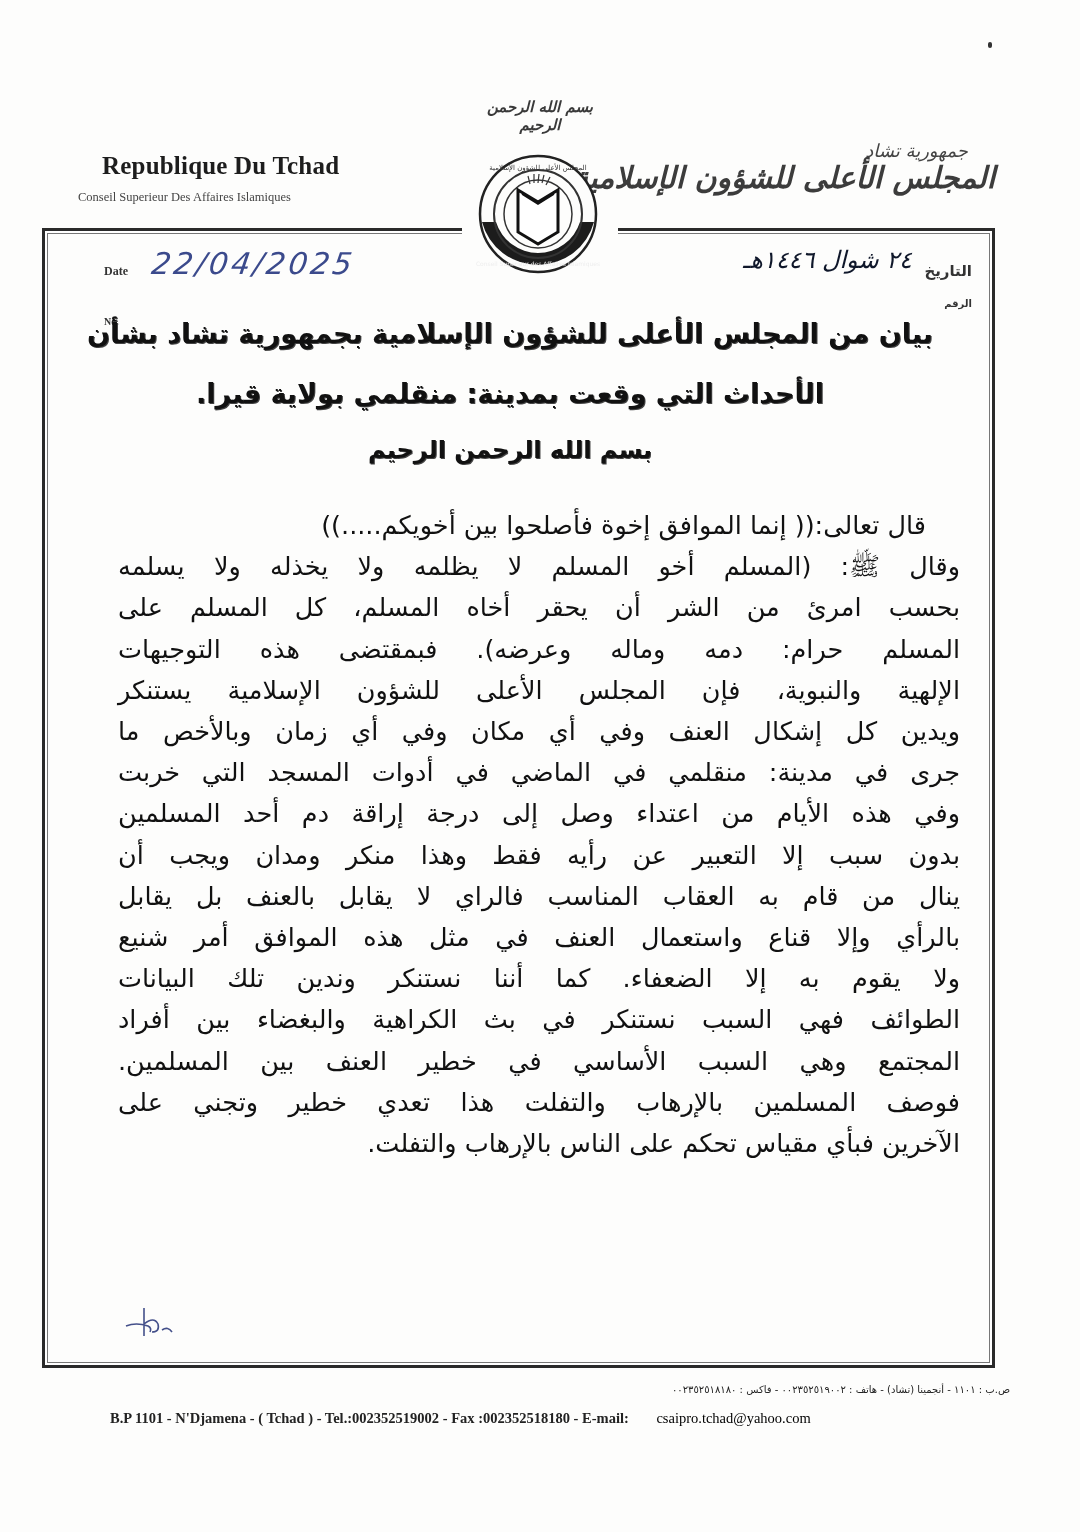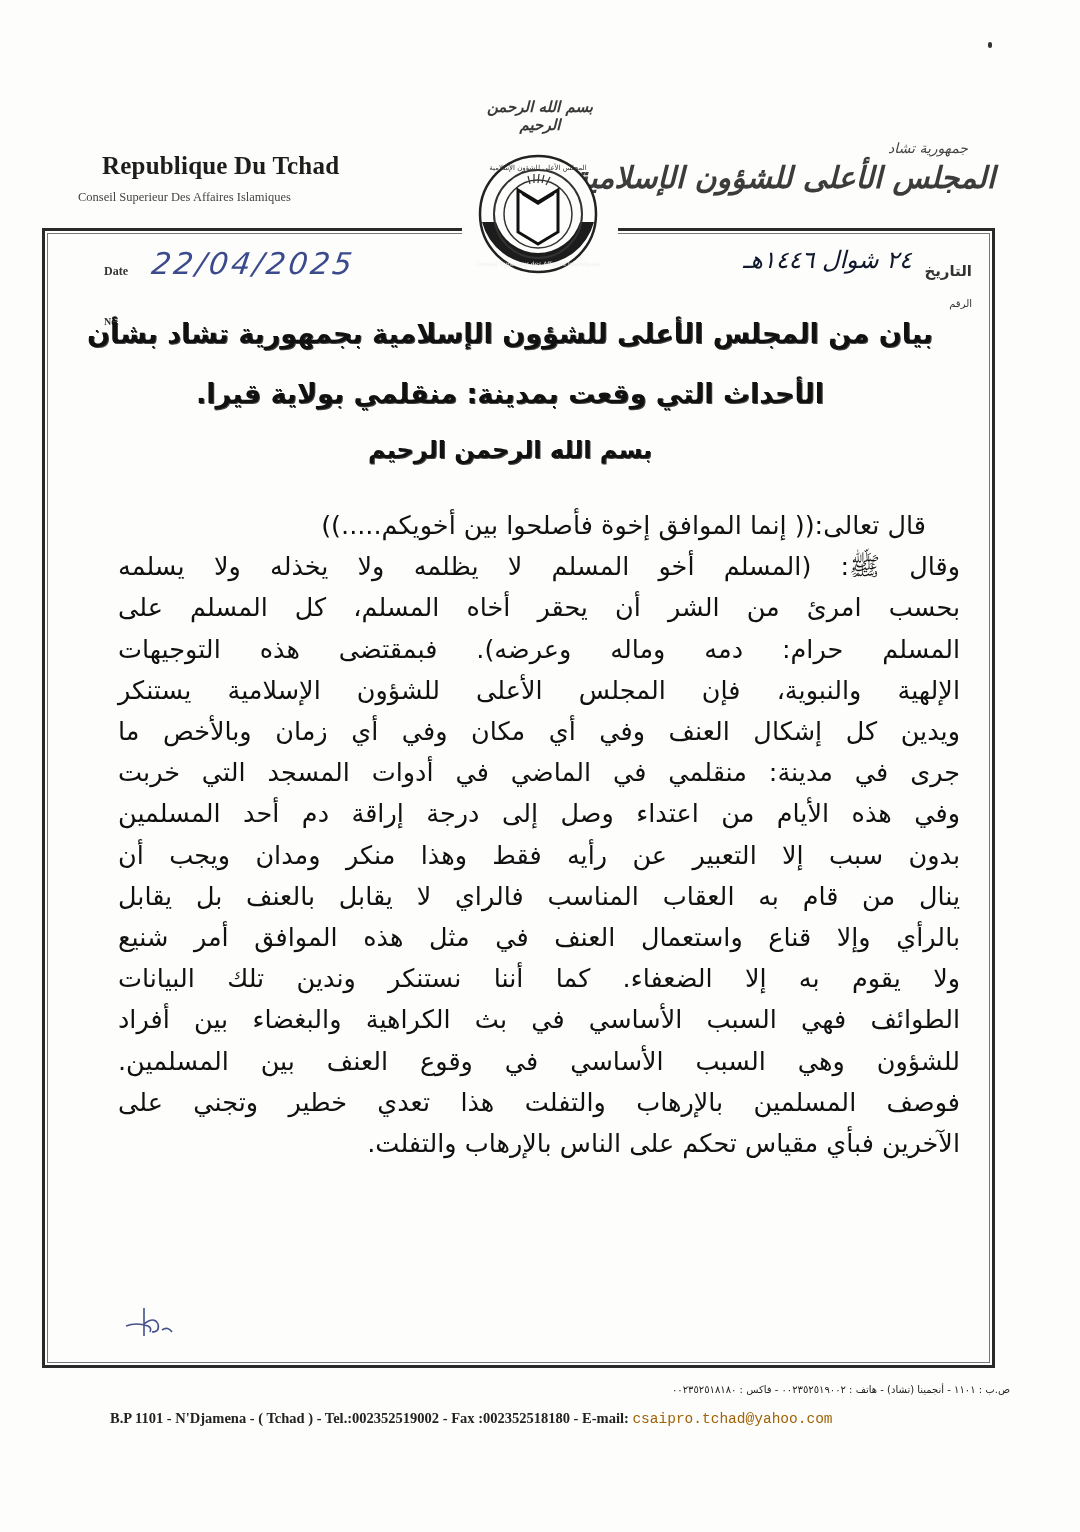--- a/index.html
+++ b/index.html
@@ -19,21 +19,21 @@
     .fr-title {
       left: 78px; top: 152px; font-family: "Liberation Serif", serif;
       font-weight: bold; font-size: 25px; color: #1d1d1d; letter-spacing: 0.2px; margin-left: 24px;
     }
     .fr-sub {
       left: 78px; top: 190px; font-family: "Liberation Serif", serif;
       font-size: 12.5px; color: #444;
     }
     .ar-republic {
       right: 112px; top: 140px; font-family: "DejaVu Serif", serif;
-      font-size: 14px; color: #444; font-style: italic;
+      font-size: 18px; color: #444; font-style: italic;
     }
     .ar-council {
       right: 85px; top: 160px; font-family: "DejaVu Serif", serif;
       font-size: 30px; color: #3c3c3c; font-style: italic; font-weight: bold;
       letter-spacing: -1px;
     }
 
     
     .logo {
       left: 468px; top: 150px; width: 140px; height: 128px;
@@ -63,21 +63,21 @@
       font-weight: bold; font-size: 10px; color: #333;
     }
     .hijri-label {
       right: 108px; top: 262px; font-size: 15px; color: #333; font-weight: bold;
     }
     .hijri-val {
       right: 168px; top: 246px; font-size: 24px; color: #0f172a; font-style: italic;
       letter-spacing: 1px;
     }
     .raqm-label {
-      right: 108px; top: 298px; font-size: 10px; color: #333; font-weight: normal;
+      right: 108px; top: 298px; font-size: 10px; color: #333; font-weight: bold;
     }
 
     .title-line {
       left: 70px; width: 880px; text-align: center; direction: rtl;
       font-family: "DejaVu Sans", sans-serif; font-weight: bold;
       font-size: 27px; color: #111; letter-spacing: 0.3px;
       text-shadow: 1px 1px 0 #444;
     }
     .t1 { top: 318px; }
     .t2 { top: 378px; }
@@ -99,21 +99,21 @@
     
     .footer-ar {
       right: 70px; top: 1384px; direction: rtl; font-size: 10px; color: #222;
       font-family: "DejaVu Sans", sans-serif; letter-spacing: 0.5px;
     }
     .footer-fr {
       left: 110px; top: 1410px; font-family: "Liberation Serif", serif;
       font-weight: bold; font-size: 14.5px; color: #222;
     }
     .footer-fr .email {
-      font-family: Liberation Mono, monospace; font-weight: normal; color: #a16207;
+      font-family: Liberation Serif, serif; font-weight: normal; color: #000000; margin-left: 24px;
     }
     .dot-mark { left: 988px; top: 42px; width: 4px; height: 6px; background:#333; border-radius:2px; }
   </style>
 </head>
 <body>
 
 <div class="abs dot-mark"></div>
 
 <div class="abs basmala-top">بسم الله الرحمن الرحيم</div>
 <div class="abs fr-title">Republique Du Tchad</div>
@@ -161,22 +161,22 @@
   <span class="line">بحسب امرئ من الشر أن يحقر أخاه المسلم، كل المسلم على</span>
   <span class="line">المسلم حرام: دمه وماله وعرضه). فبمقتضى هذه التوجيهات</span>
   <span class="line">الإلهية والنبوية، فإن المجلس الأعلى للشؤون الإسلامية يستنكر</span>
   <span class="line">ويدين كل إشكال العنف وفي أي مكان وفي أي زمان وبالأخص ما</span>
   <span class="line">جرى في مدينة: منقلمي في الماضي في أدوات المسجد التي خربت</span>
   <span class="line">وفي هذه الأيام من اعتداء وصل إلى درجة إراقة دم أحد المسلمين</span>
   <span class="line">بدون سبب إلا التعبير عن رأيه فقط وهذا منكر ومدان ويجب أن</span>
   <span class="line">ينال من قام به العقاب المناسب فالراي لا يقابل بالعنف بل يقابل</span>
   <span class="line">بالرأي وإلا قناع واستعمال العنف في مثل هذه الموافق أمر شنيع</span>
   <span class="line">ولا يقوم به إلا الضعفاء. كما أننا نستنكر وندين تلك البيانات</span>
-  <span class="line">الطوائف فهي السبب الأساسي في بث الكراهية والبغضاء بين أفراد</span>
-  <span class="line">للشؤون وهي السبب الأساسي في وقوع العنف بين المسلمين.</span>
+  <span class="line">الطوائف فهي السبب نستنكر في بث الكراهية والبغضاء بين أفراد</span>
+  <span class="line">المجتمع وهي السبب الأساسي في خطير العنف بين المسلمين.</span>
   <span class="line">فوصف المسلمين بالإرهاب والتفلت هذا تعدي خطير وتجني على</span>
   <span class="line last">الآخرين فبأي مقياس تحكم على الناس بالإرهاب والتفلت.</span>
 </div>
 
 <div class="abs signature">
   <svg width="60" height="40" viewBox="0 0 60 40">
     <path d="M4 24 Q14 20 26 24 Q30 26 28 30 M22 6 L22 34 M22 22 Q32 14 36 22 Q38 30 30 30 M40 28 Q46 24 50 30" fill="none" stroke="#44508a" stroke-width="1.6"></path>
   </svg>
 </div>
 

